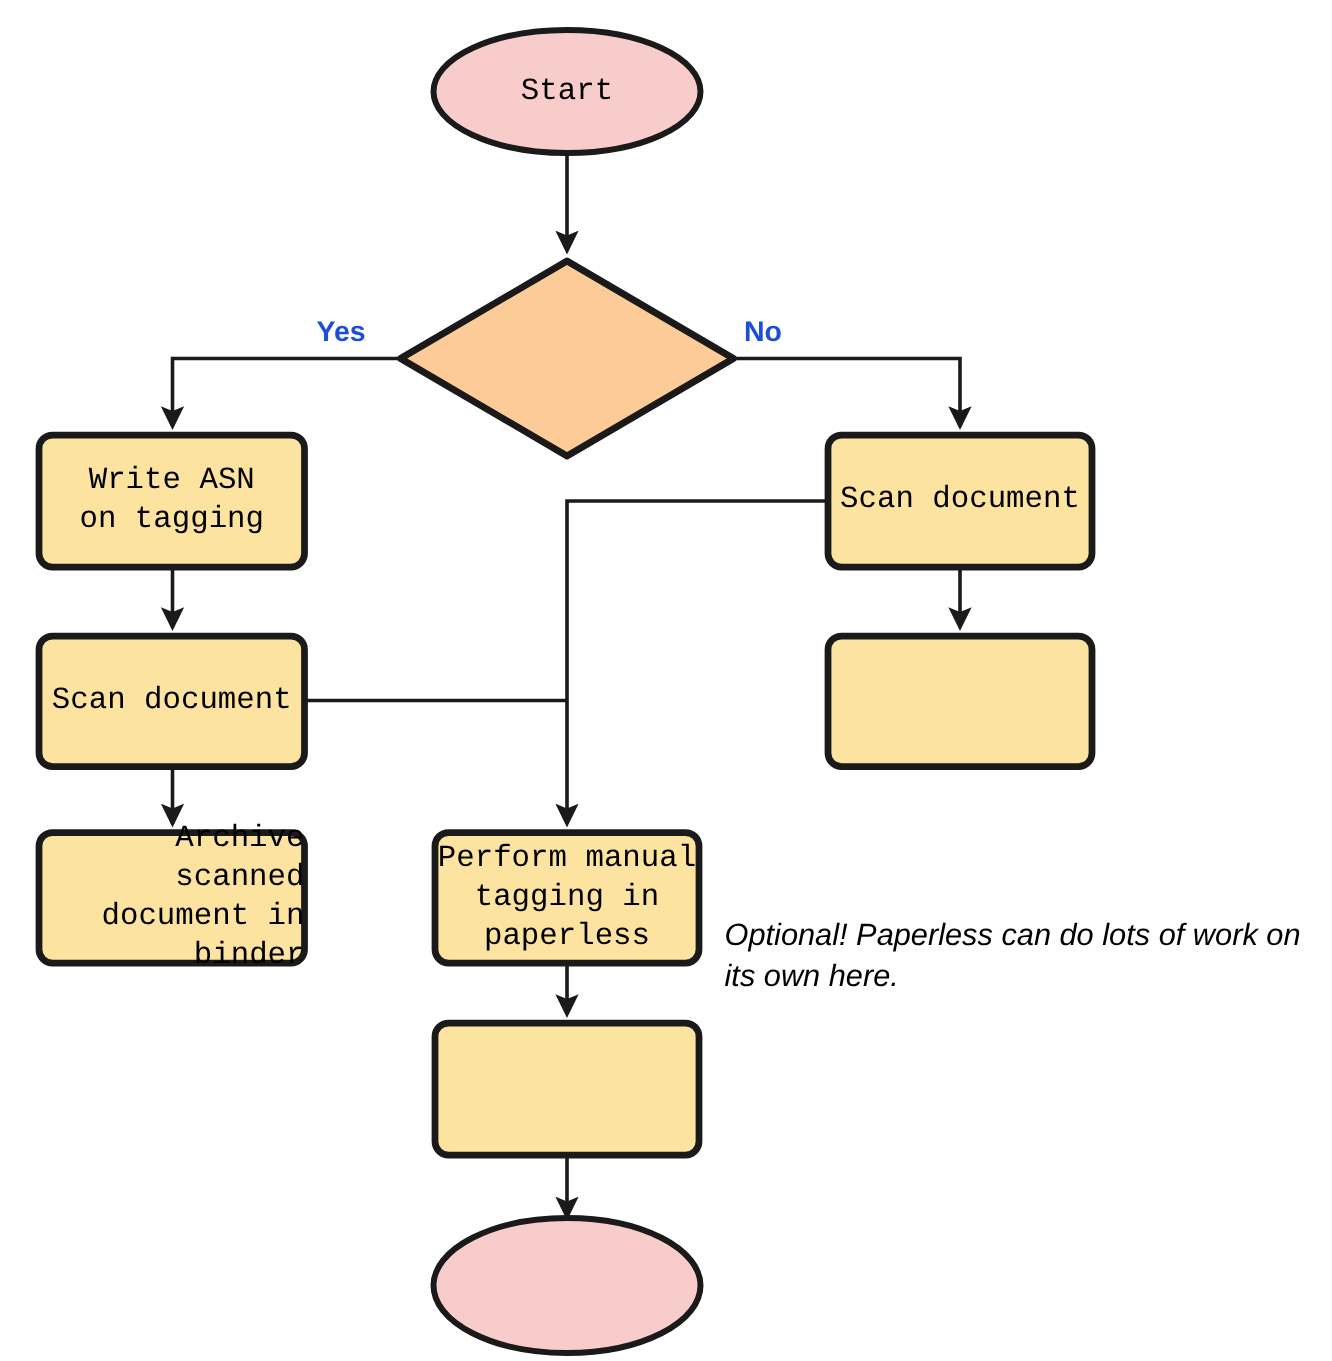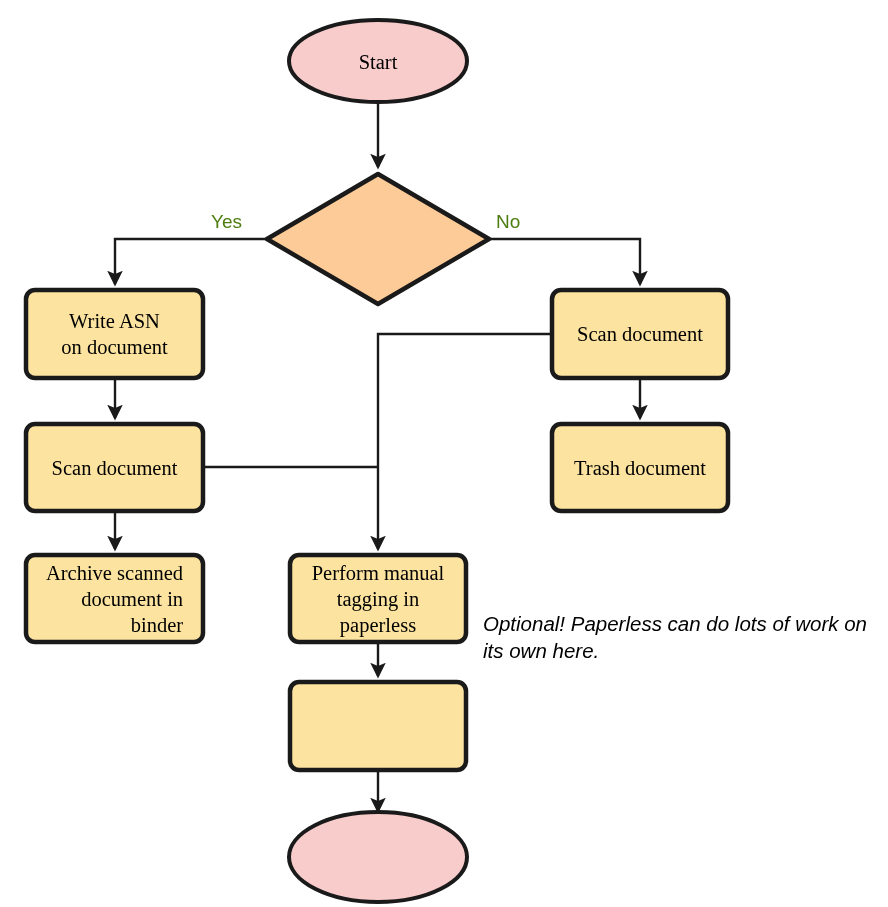--- a/index.html
+++ b/index.html
@@ -28,31 +28,32 @@
   }
   .node-label {
     position: absolute;
     display: flex;
     align-items: center;
     justify-content: center;
     text-align: center;
     color: #000000;
     font-size: 20.5px;
     line-height: 26px;
-    font-family: Liberation Serif, serif;
+    font-family: Liberation Mono, monospace;
     white-space: pre-line;
     pointer-events: none;
   }
   .edge-label {
     position: absolute;
-    color: #4d7c0f;
+    color: #1d4ed8;
     font-size: 19px;
     line-height: 22px;
     font-family: "Liberation Sans", sans-serif;
     white-space: nowrap;
+    font-weight: bold;
   }
   .note-text {
     position: absolute;
     color: #000000;
     font-size: 20.5px;
     line-height: 27px;
     font-style: italic;
     font-family: "Liberation Sans", sans-serif;
     margin-top: 23px;
   }
@@ -110,31 +111,30 @@
 
     <rect x="290" y="682" width="176" height="88" rx="9" ry="9" fill="#fce3a0" stroke="#1a1a1a" stroke-width="4.5"></rect>
 
     <ellipse cx="378" cy="857" rx="89" ry="45" fill="#f9cccc" stroke="#1a1a1a" stroke-width="4"></ellipse>
   </svg>
 
   <div class="node-label" style="left:289px; top:21px; width:178px; height:82px;">Start</div>
 
 
   <div class="node-label" style="left:26px; top:290px; width:177px; height:88px;">Write ASN
-on document</div>
+on tagging</div>
 
   <div class="node-label" style="left:26px; top:424px; width:177px; height:87px;">Scan document</div>
 
   <div class="node-label" style="left:26px; top:555px; width:177px; height:87px;text-align:right;">Archive scanned
 document in
 binder</div>
 
   <div class="node-label" style="left:552px; top:290px; width:176px; height:88px;">Scan document</div>
 
-  <div class="node-label" style="left:552px; top:424px; width:176px; height:87px;">Trash document</div>
 
   <div class="node-label" style="left:290px; top:555px; width:176px; height:87px;">Perform manual
 tagging in
 paperless</div>
 
 
 
   <div class="edge-label" style="left:211px; top:211px;">Yes</div>
 
   <div class="edge-label" style="left:496px; top:211px;">No</div>

